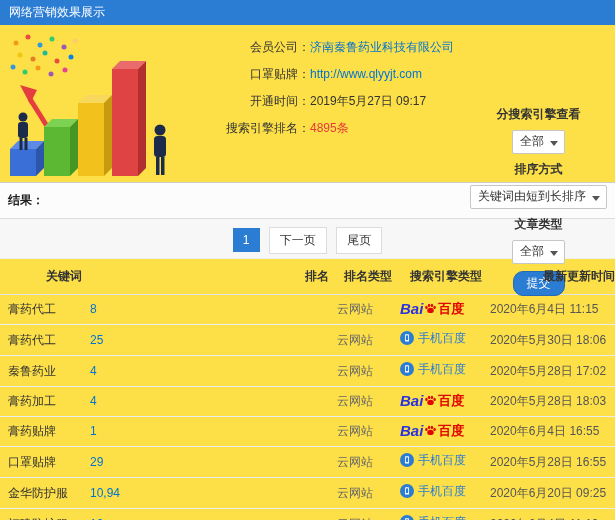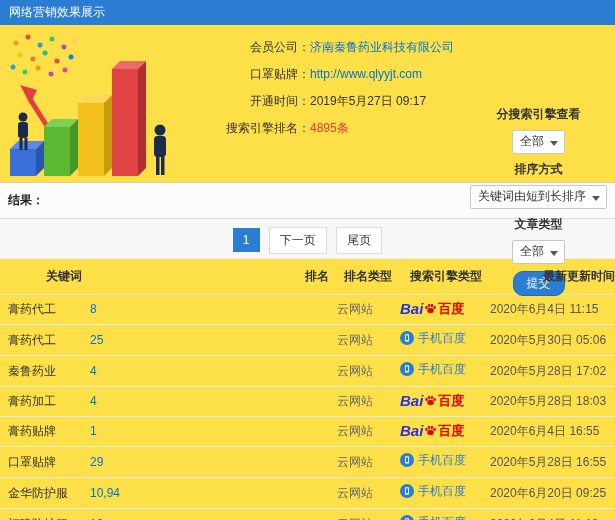--- a/index.html
+++ b/index.html
@@ -219,21 +219,21 @@
           <td><a class="rank-link">25</a></td>
           <td class="rank-type">云网站</td>
           <td><span class="logo-mobile">
               <svg width="14" height="14" viewBox="0 0 24 24">
                 <circle cx="12" cy="12" r="12" fill="#2b7cd3"></circle>
                 <rect x="8.5" y="5.5" width="7" height="12.5" rx="1.5" fill="#fff"></rect>
                 <rect x="10" y="7.5" width="4" height="8" fill="#2b7cd3"></rect>
               </svg>
               <span class="mb-label">手机百度</span>
             </span></td>
-          <td class="updated">2020年5月30日 05:06</td>
+          <td class="updated">2020年5月30日 18:06</td>
         </tr>
         <tr>
           <td class="keyword">秦鲁药业</td>
           <td><a class="rank-link">4</a></td>
           <td class="rank-type">云网站</td>
           <td><span class="logo-mobile">
               <svg width="14" height="14" viewBox="0 0 24 24">
                 <circle cx="12" cy="12" r="12" fill="#2b7cd3"></circle>
                 <rect x="8.5" y="5.5" width="7" height="12.5" rx="1.5" fill="#fff"></rect>
                 <rect x="10" y="7.5" width="4" height="8" fill="#2b7cd3"></rect>

